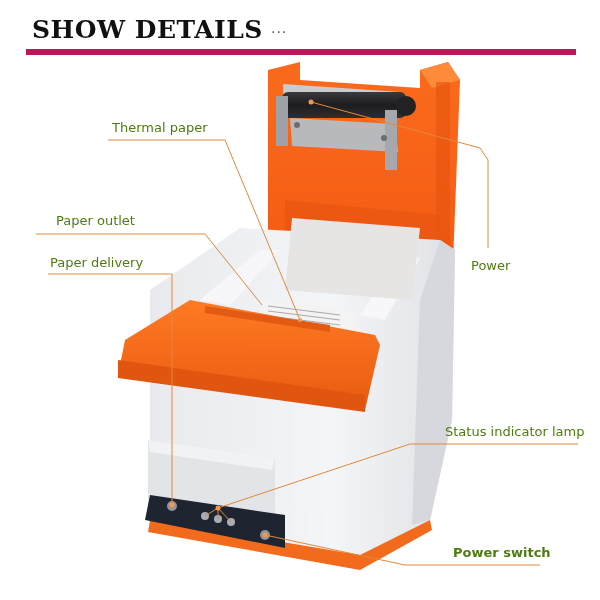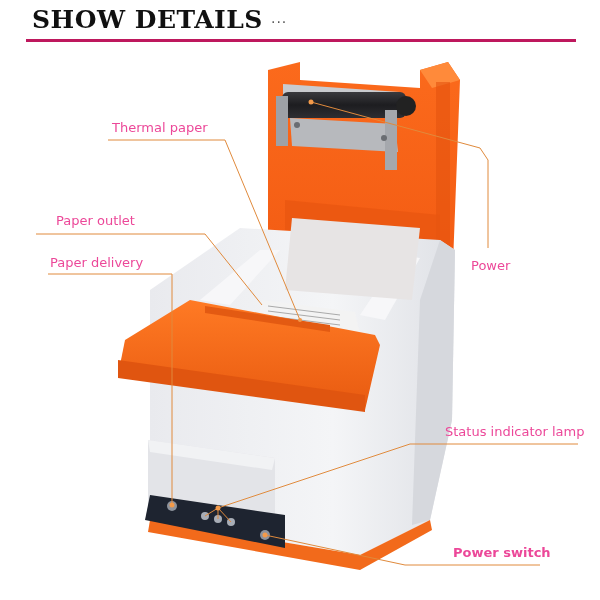--- a/index.html
+++ b/index.html
@@ -1,21 +1,21 @@
 <!DOCTYPE html>
 <html><head>
 <meta charset="utf-8">
 <style>
   html,body{margin:0;padding:0;background:#ffffff;}
   body{width:600px;height:600px;position:relative;overflow:hidden;font-family:"DejaVu Sans",sans-serif;}
-  .header{position:absolute;left:26px;top:3px;width:550px;height:36px;border-bottom:3px solid #be185d;}
+  .header{position:absolute;left:26px;top:13px;width:550px;height:36px;border-bottom:6px solid #be185d;}
   .title{position:absolute;left:6px;top:2px;font-family:"DejaVu Serif","Liberation Serif",serif;font-size:25px;font-weight:bold;color:#111;letter-spacing:0.5px;white-space:nowrap;}
   .title-dots{font-family:"DejaVu Sans",sans-serif;font-size:14px;font-weight:normal;color:#555;margin-left:8px;letter-spacing:1px;vertical-align:middle;}
   .stage{position:absolute;left:0;top:0;width:600px;height:600px;}
-  .label{position:absolute;font-size:13px;color:#ec4899;white-space:nowrap;}
+  .label{position:absolute;font-size:13px;color:#4d7c0f;white-space:nowrap;}
 </style>
 </head>
 <body>
 
 <div class="header">
   <div class="title"><span>SHOW DETAILS</span><span class="title-dots">···</span></div>
 </div>
 
 <svg class="stage" width="600" height="600" viewBox="0 0 600 600">
   <defs>

